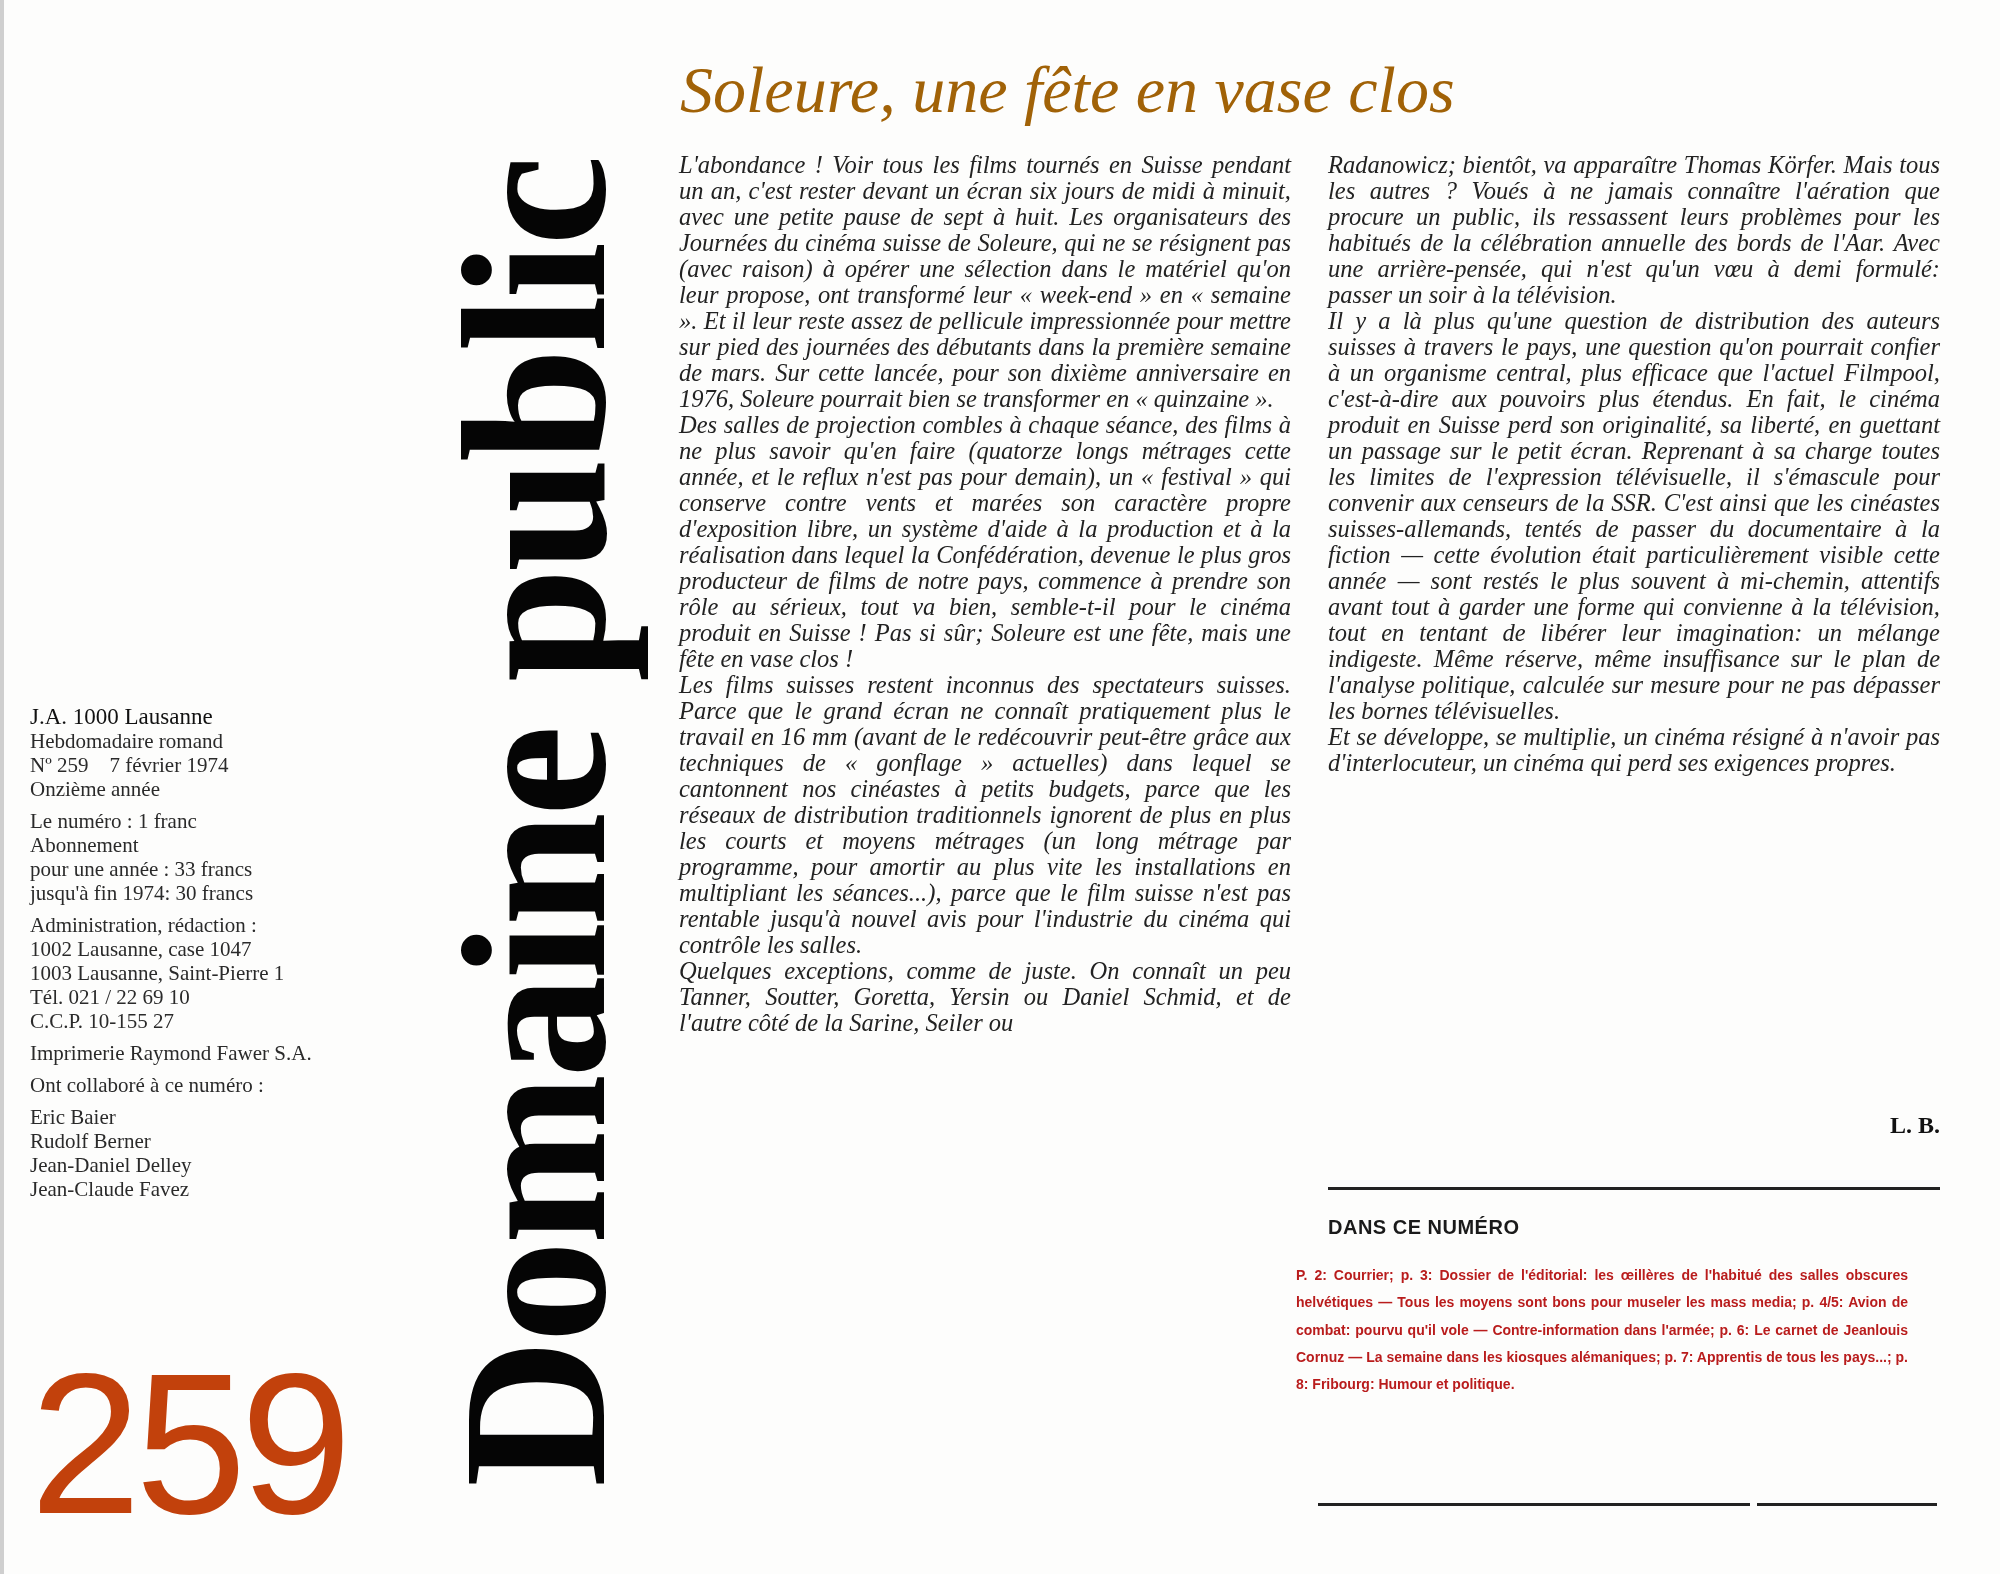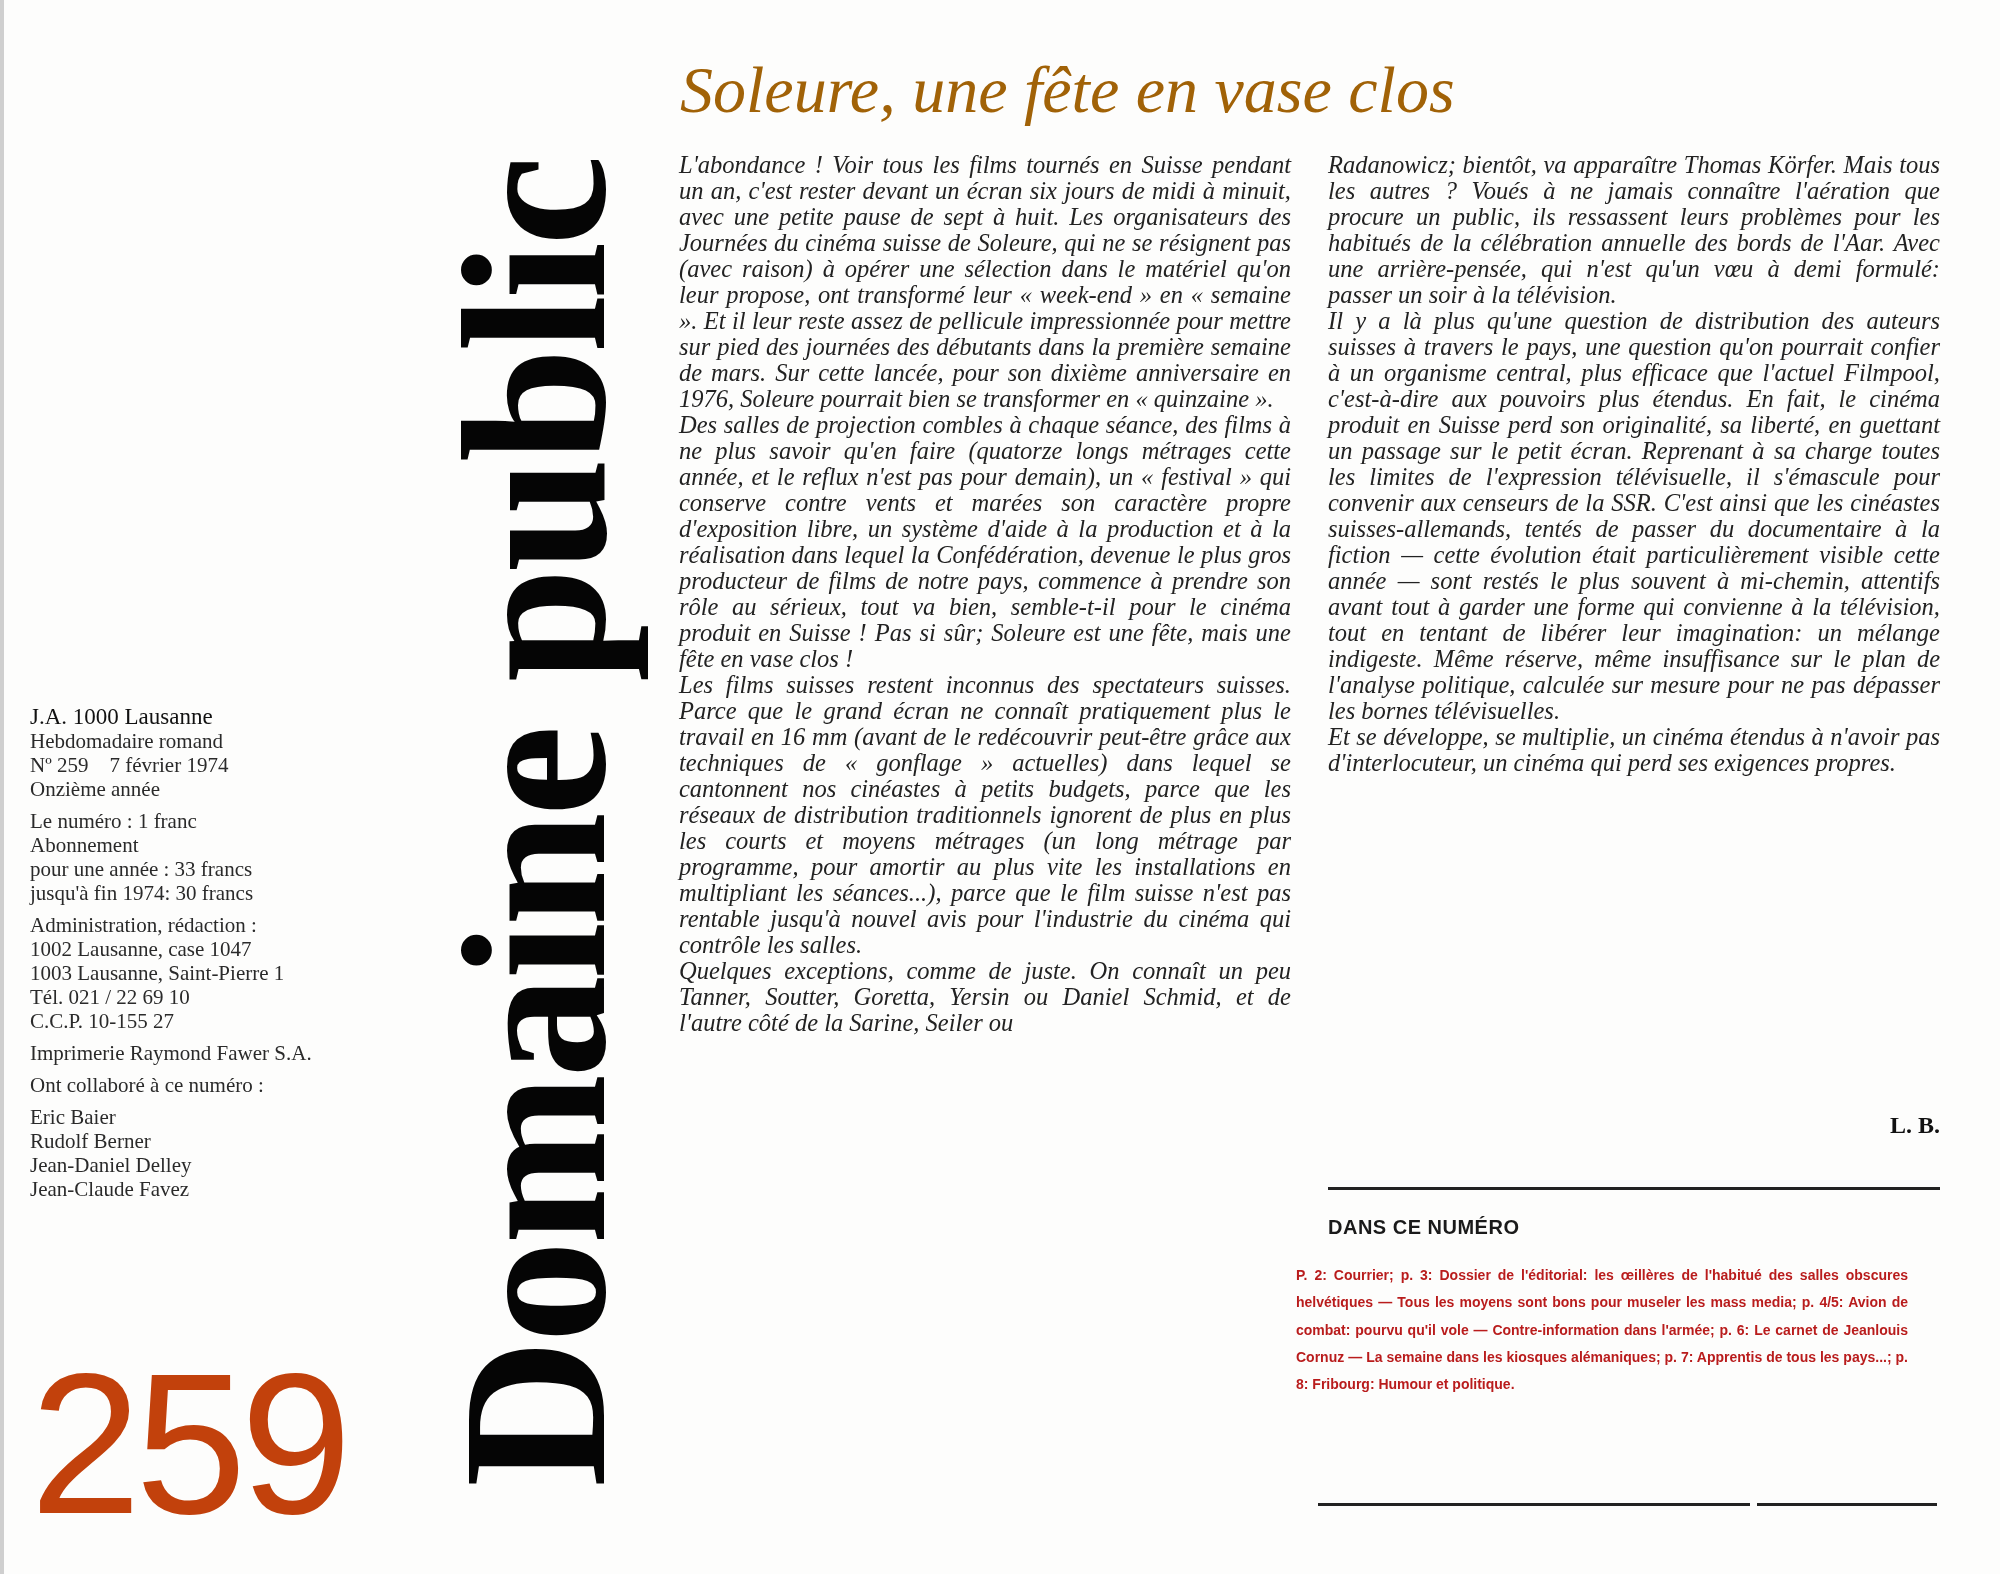--- a/index.html
+++ b/index.html
@@ -114,21 +114,21 @@
 <div class="col col1">
   <p>L'abondance ! Voir tous les films tournés en Suisse pendant un an, c'est rester devant un écran six jours de midi à minuit, avec une petite pause de sept à huit. Les organisateurs des Journées du cinéma suisse de Soleure, qui ne se résignent pas (avec raison) à opérer une sélection dans le matériel qu'on leur propose, ont transformé leur « week-end » en « semaine ». Et il leur reste assez de pellicule impressionnée pour mettre sur pied des journées des débutants dans la première semaine de mars. Sur cette lancée, pour son dixième anniversaire en 1976, Soleure pourrait bien se transformer en « quinzaine ».</p>
   <p>Des salles de projection combles à chaque séance, des films à ne plus savoir qu'en faire (quatorze longs métrages cette année, et le reflux n'est pas pour demain), un « festival » qui conserve contre vents et marées son caractère propre d'exposition libre, un système d'aide à la production et à la réalisation dans lequel la Confédération, devenue le plus gros producteur de films de notre pays, commence à prendre son rôle au sérieux, tout va bien, semble-t-il pour le cinéma produit en Suisse ! Pas si sûr; Soleure est une fête, mais une fête en vase clos !</p>
   <p>Les films suisses restent inconnus des spectateurs suisses. Parce que le grand écran ne connaît pratiquement plus le travail en 16 mm (avant de le redécouvrir peut-être grâce aux techniques de « gonflage » actuelles) dans lequel se cantonnent nos cinéastes à petits budgets, parce que les réseaux de distribution traditionnels ignorent de plus en plus les courts et moyens métrages (un long métrage par programme, pour amortir au plus vite les installations en multipliant les séances...), parce que le film suisse n'est pas rentable jusqu'à nouvel avis pour l'industrie du cinéma qui contrôle les salles.</p>
   <p>Quelques exceptions, comme de juste. On connaît un peu Tanner, Soutter, Goretta, Yersin ou Daniel Schmid, et de l'autre côté de la Sarine, Seiler ou</p>
 </div>
 
 <div class="col col2">
   <p>Radanowicz; bientôt, va apparaître Thomas Körfer. Mais tous les autres ? Voués à ne jamais connaître l'aération que procure un public, ils ressassent leurs problèmes pour les habitués de la célébration annuelle des bords de l'Aar. Avec une arrière-pensée, qui n'est qu'un vœu à demi formulé: passer un soir à la télévision.</p>
   <p>Il y a là plus qu'une question de distribution des auteurs suisses à travers le pays, une question qu'on pourrait confier à un organisme central, plus efficace que l'actuel Filmpool, c'est-à-dire aux pouvoirs plus étendus. En fait, le cinéma produit en Suisse perd son originalité, sa liberté, en guettant un passage sur le petit écran. Reprenant à sa charge toutes les limites de l'expression télévisuelle, il s'émascule pour convenir aux censeurs de la SSR. C'est ainsi que les cinéastes suisses-allemands, tentés de passer du documentaire à la fiction — cette évolution était particulièrement visible cette année — sont restés le plus souvent à mi-chemin, attentifs avant tout à garder une forme qui convienne à la télévision, tout en tentant de libérer leur imagination: un mélange indigeste. Même réserve, même insuffisance sur le plan de l'analyse politique, calculée sur mesure pour ne pas dépasser les bornes télévisuelles.</p>
-  <p>Et se développe, se multiplie, un cinéma étendus à n'avoir pas d'interlocuteur, un cinéma qui perd ses exigences propres.</p>
+  <p>Et se développe, se multiplie, un cinéma résigné à n'avoir pas d'interlocuteur, un cinéma qui perd ses exigences propres.</p>
 </div>
 
 <div class="signature">L. B.</div>
 
 <div class="rule rule-top"></div>
 
 <div class="toc-head">DANS CE NUMÉRO</div>
 <div class="toc-body">P. 2: Courrier; p. 3: Dossier de l'éditorial: les œillères de l'habitué des salles obscures helvétiques — Tous les moyens sont bons pour museler les mass media; p. 4/5: Avion de combat: pourvu qu'il vole — Contre-information dans l'armée; p. 6: Le carnet de Jeanlouis Cornuz — La semaine dans les kiosques alémaniques; p. 7: Apprentis de tous les pays...; p. 8: Fribourg: Humour et politique.</div>
 
 <div class="rule rule-bot1"></div>

